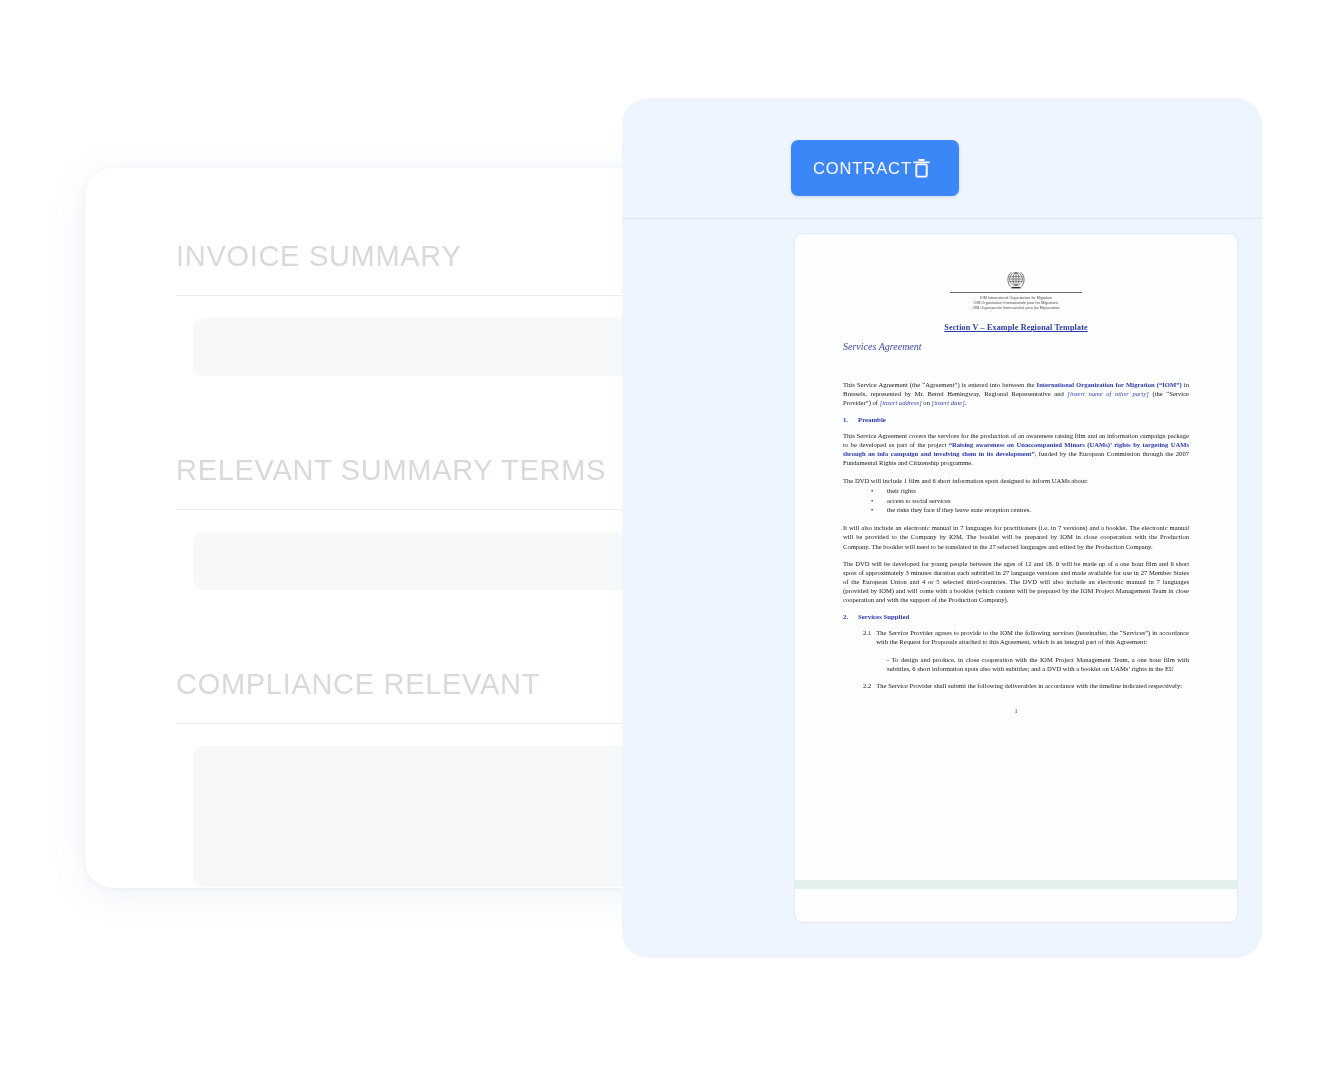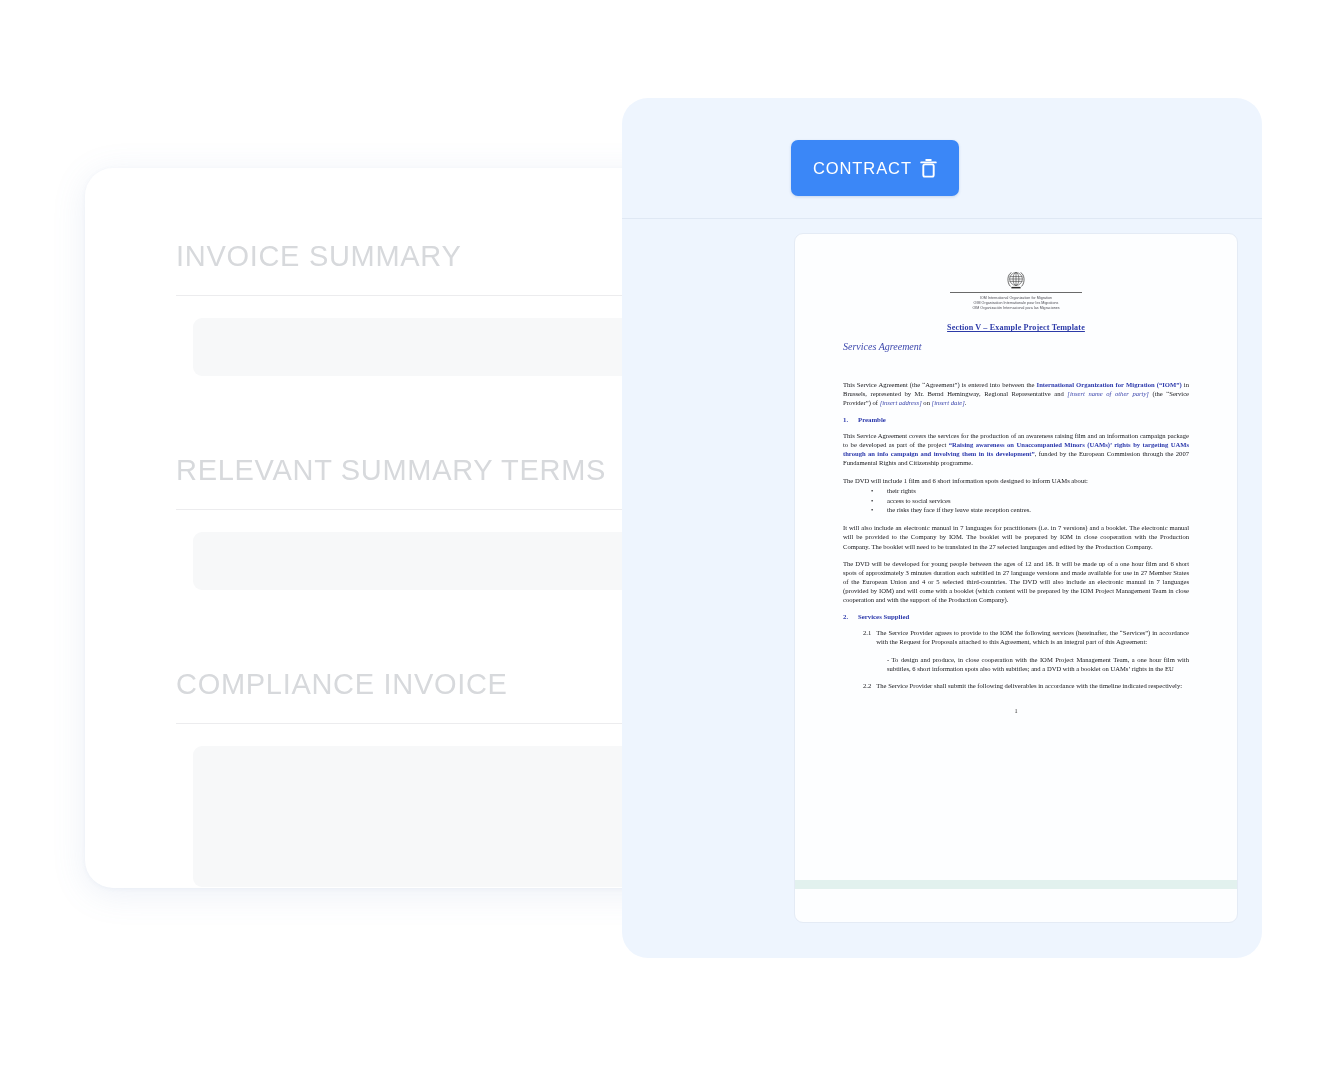--- a/index.html
+++ b/index.html
@@ -36,21 +36,20 @@
     position: absolute;
     left: 169px;
     top: 42px;
     width: 168px;
     height: 56px;
     background: #3b87f7;
     border: none;
     border-radius: 7px;
     display: flex;
     align-items: center;
-    justify-content: space-between;
     padding: 0 21px 0 22px;
     cursor: pointer;
     box-shadow: 0 1px 3px rgba(40,90,170,0.20);
   }
 
   #contract-button-label {
     color: #ffffff;
     font-size: 16.5px;
     letter-spacing: 0.9px;
     font-weight: 400;
@@ -282,21 +281,21 @@
 
   <div class="summary-section">
     <div class="summary-heading">RELEVANT SUMMARY TERMS</div>
     <div class="summary-rule"></div>
     <div class="summary-placeholder ph-short"></div>
   </div>
 
   <div class="gap-b"></div>
 
   <div class="summary-section">
-    <div class="summary-heading">COMPLIANCE INVOICE</div>
+    <div class="summary-heading">COMPLIANCE RELEVANT</div>
     <div class="summary-rule"></div>
     <div class="summary-placeholder ph-tall"></div>
   </div>
 
 </div>
 
 <div id="contract-panel">
 
   <div id="contract-panel-header">
     <button id="contract-button">
@@ -329,21 +328,21 @@
             </g>
             <rect x="8.4" y="16.9" width="9.2" height="1.5" fill="#2d2d2d"></rect>
           </svg>
         </span>
         <div id="letterhead-rule"></div>
         <div class="org-line">IOM International Organization for Migration</div>
         <div class="org-line">OIM Organisation Internationale pour les Migrations</div>
         <div class="org-line">OIM Organización Internacional para las Migraciones</div>
       </div>
 
-      <div id="doc-section-title">Section V – Example Project Template</div>
+      <div id="doc-section-title">Section V – Example Regional Template</div>
 
       <div id="doc-subtitle">Services Agreement</div>
 
       <p class="doc-para"><span>This Service Agreement (the “Agreement”) is entered into between the </span><b>International Organization for Migration (“IOM”)</b><span> in Brussels, represented by Mr. Bernd Hemingway, Regional Representative and </span><i>[insert name of other party]</i><span> (the “Service Provider”) of </span><i>[insert address]</i><span> on </span><i>[insert date]</i><span>.</span></p>
 
       <div class="doc-heading">
         <span class="num">1.</span>
         <span>Preamble</span>
       </div>
 

